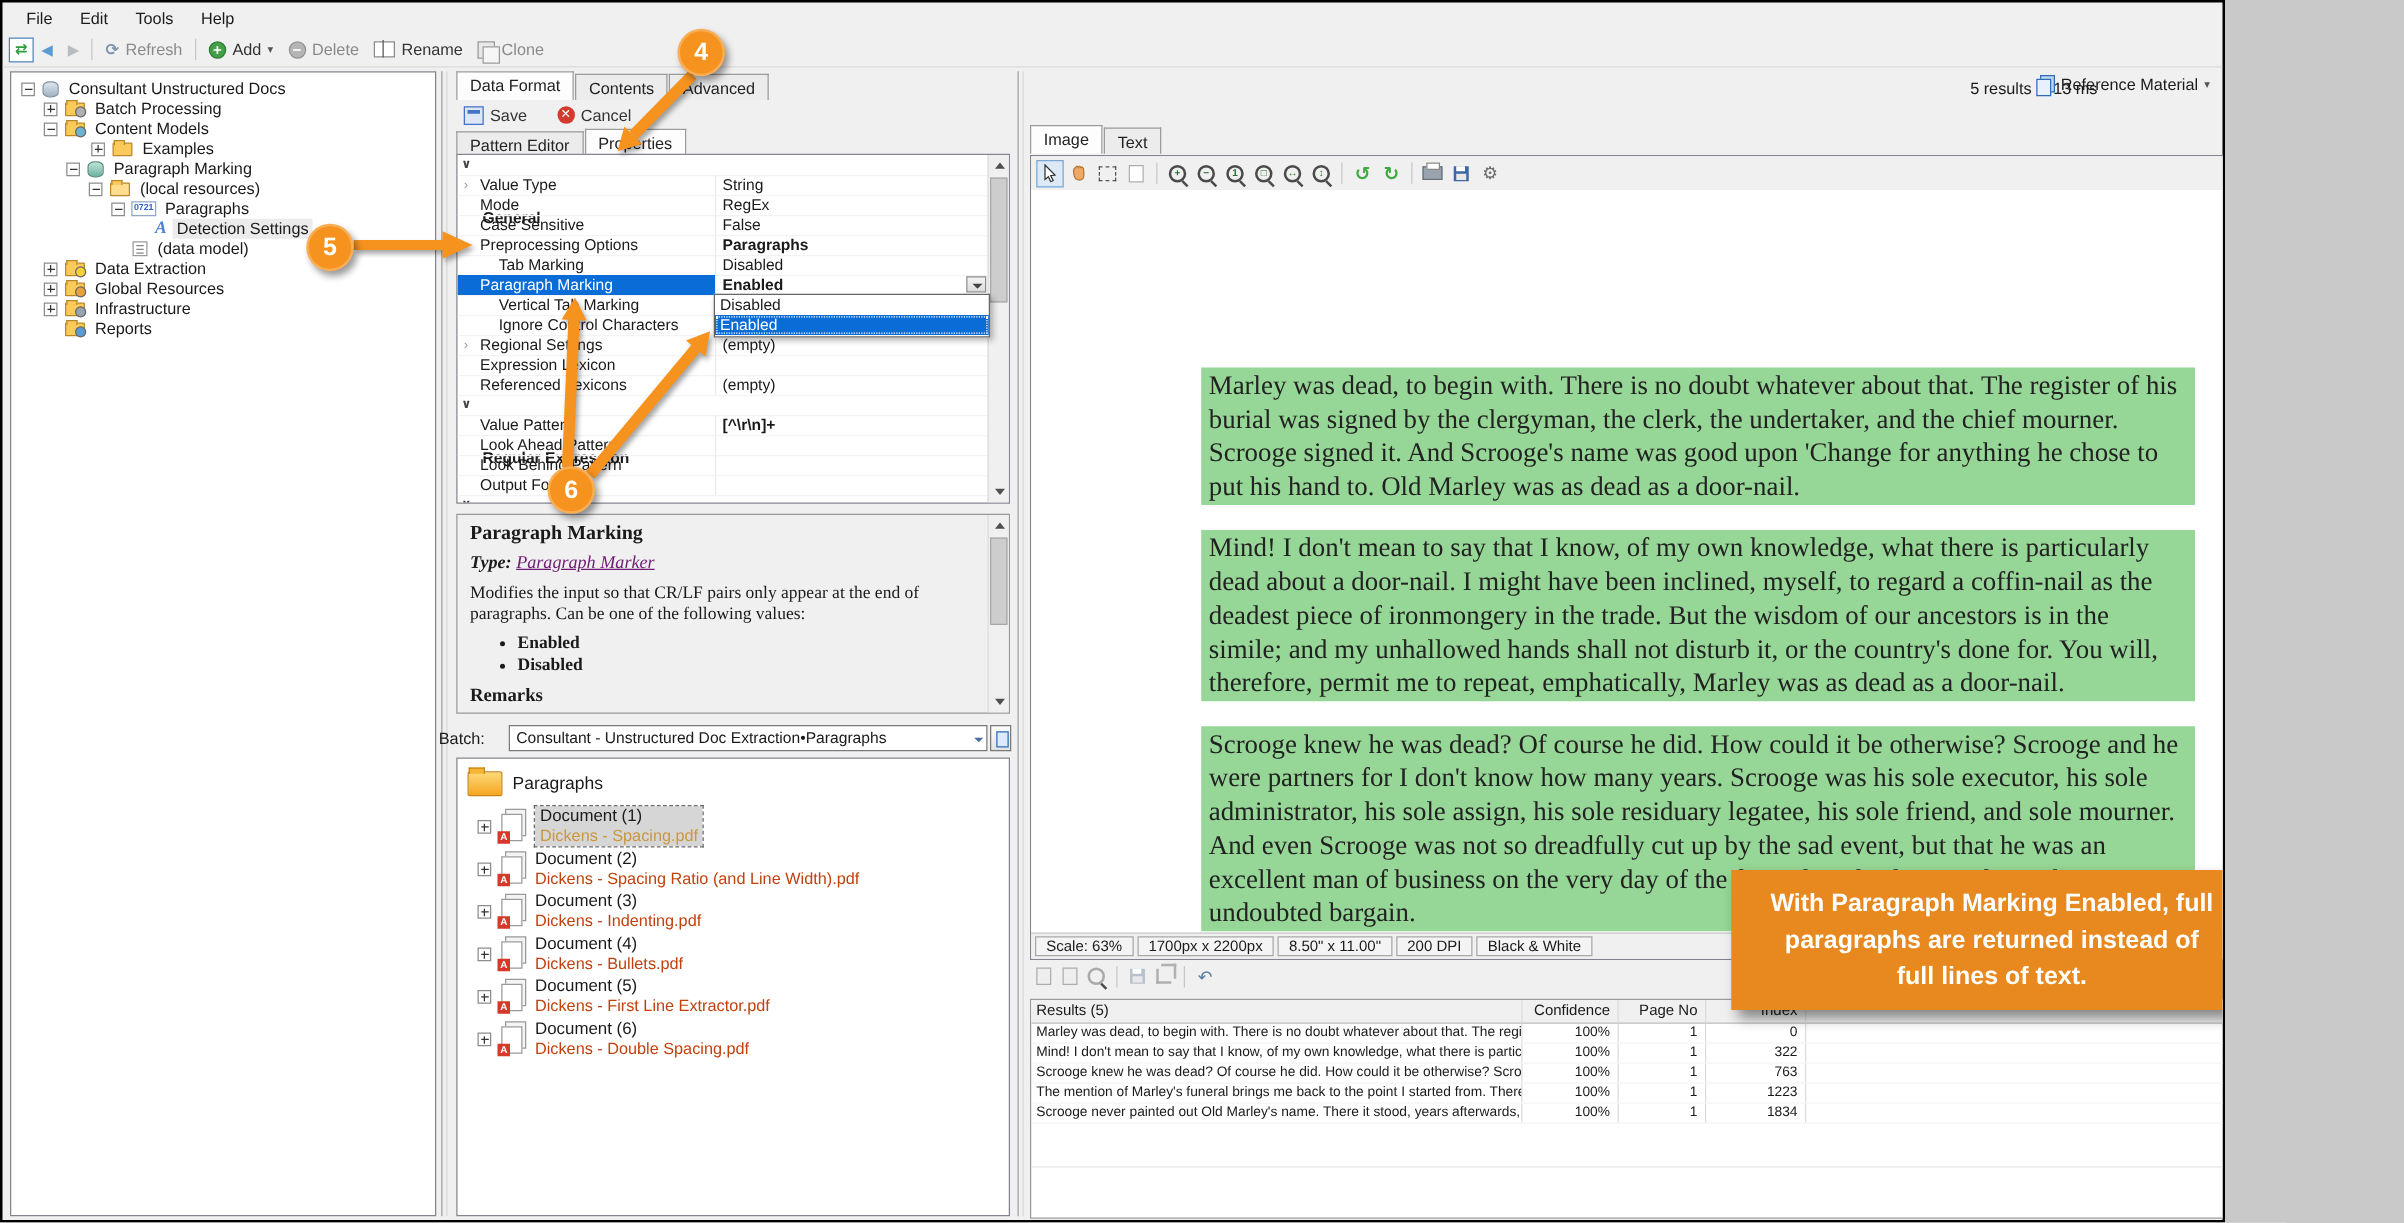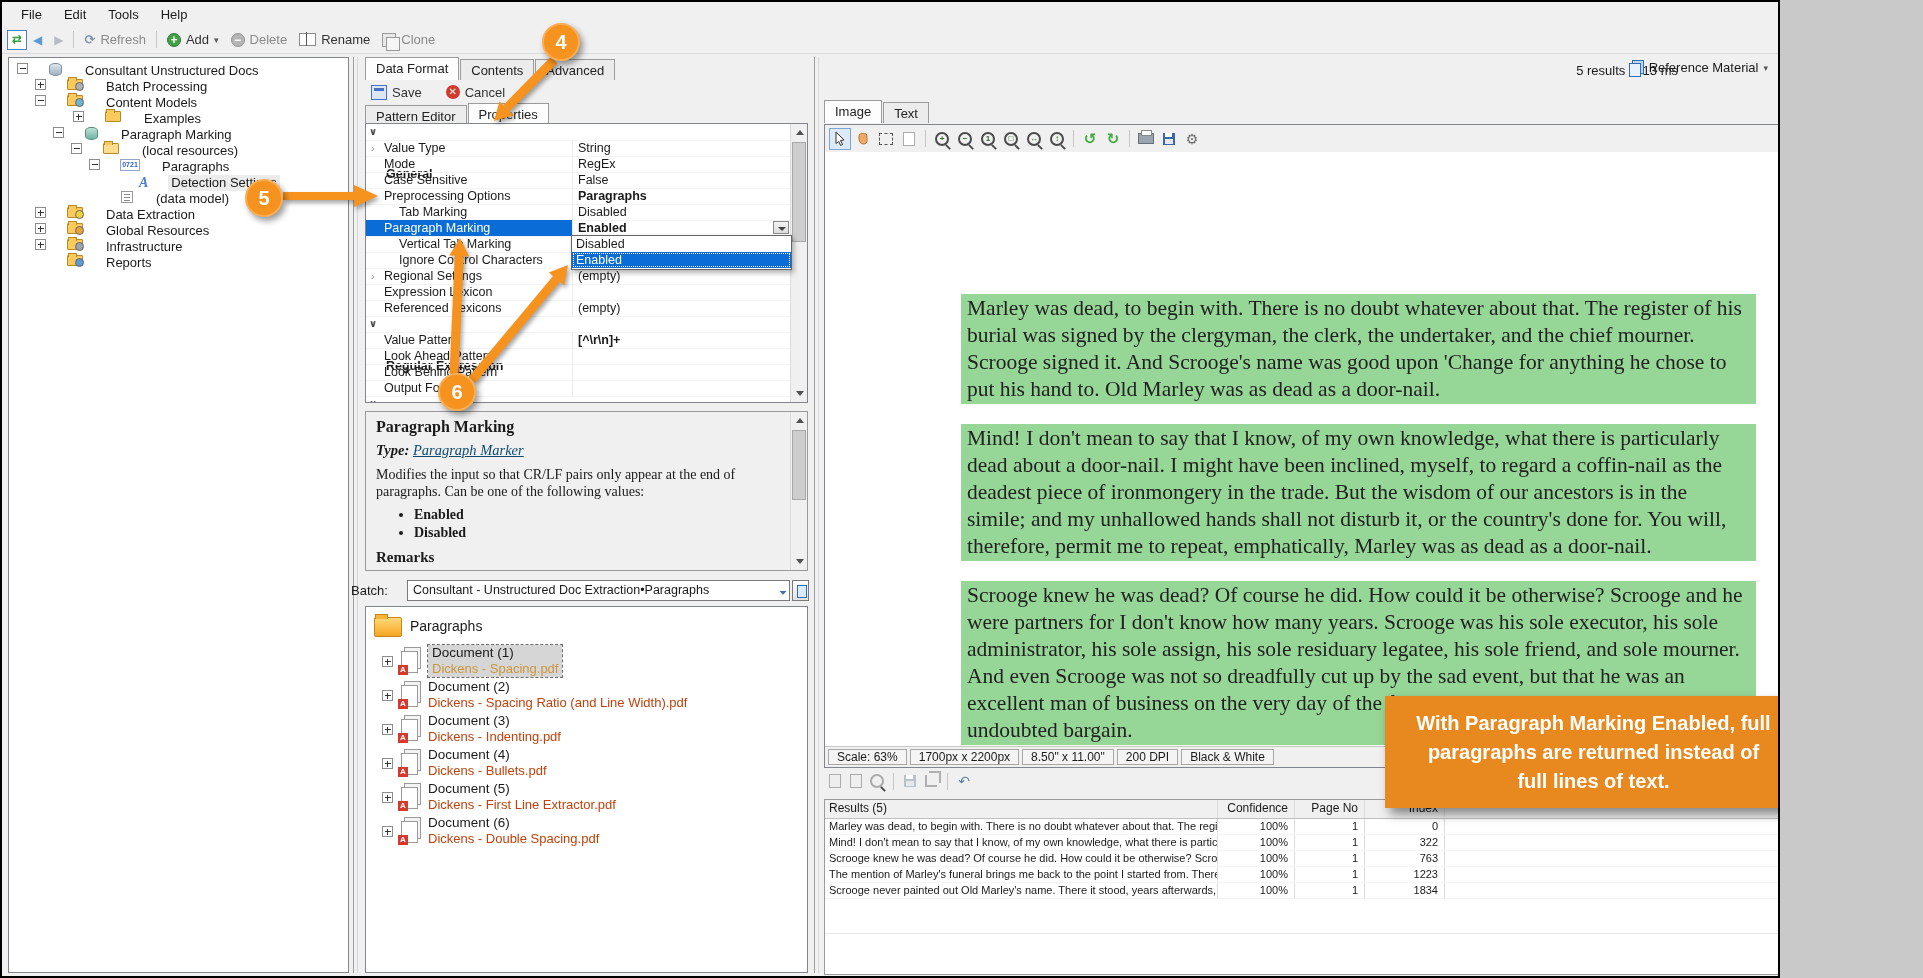--- a/index.html
+++ b/index.html
@@ -18,21 +18,21 @@
   .circ-ic{width:14px;height:14px;border-radius:50%;color:#fff;font-size:12px;line-height:13px;text-align:center;font-weight:bold;}
   .circ-ic.green{background:#43a047;border:1px solid #2d7a31;box-sizing:border-box;}
   .circ-ic.gray{background:#b5b5b5;border:1px solid #939393;box-sizing:border-box;}
   .rename-ic{width:15px;height:11px;border:1px solid #8a8a8a;background:#fff;position:relative;}
   .rename-ic::after{content:"";position:absolute;left:6px;top:-2px;width:1px;height:14px;background:#555;}
   .clone-ic{width:12px;height:12px;border:1px solid #9a9a9a;background:#e8e8e8;position:relative;}
   .clone-ic::after{content:"";position:absolute;left:3px;top:3px;width:12px;height:12px;border:1px solid #9a9a9a;background:#f6f6f6;}
   .caret{font-size:9px;color:#555;}
   
   .treepanel{position:absolute;left:6px;top:55px;width:341px;height:916px;background:#fff;border:1px solid #82858c;overflow:hidden;padding-top:5px;box-sizing:border-box;}
-  .trow{height:16px;line-height:16px;white-space:nowrap;display:flex;align-items:flex-start;gap:15px;}
+  .trow{height:16px;line-height:16px;white-space:nowrap;display:flex;align-items:center;}
   .exp{display:inline-block;width:11px;height:11px;border:1px solid #8d8d8d;background:#fff;position:relative;margin-right:4px;flex:none;box-sizing:border-box;}
   .exp::before{content:"";position:absolute;left:1.5px;top:4px;width:6px;height:1.4px;background:#333;}
   .exp.plus::after{content:"";position:absolute;left:3.8px;top:1.7px;width:1.4px;height:6px;background:#333;}
   .exp.hidden{visibility:hidden;}
   .fold{width:16px;height:11px;background:#fcca5a;border:1px solid #b8882a;border-radius:1px;position:relative;margin:0 5px 0 2px;flex:none;box-sizing:border-box;}
   .fold::before{content:"";position:absolute;left:0;top:-3px;width:7px;height:3px;background:#fcca5a;border:1px solid #b8882a;border-bottom:none;}
   .fold.open{background:#fede8e;}
   .fold .badge{position:absolute;right:-2px;bottom:-2px;width:7px;height:7px;border-radius:50%;border:1px solid #666;}
   .db-ic{width:13px;height:13px;background:linear-gradient(#dfe7ee,#9fb2c2);border:1px solid #7b8d9d;border-radius:45%/30%;margin:0 5px 0 2px;flex:none;box-sizing:border-box;}
   .model-ic{width:13px;height:13px;background:linear-gradient(#bfe3d9,#6fb3a0);border:1px solid #578a7c;border-radius:45%/30%;margin:0 5px 0 2px;flex:none;box-sizing:border-box;}
@@ -79,21 +79,21 @@
   .vs .up::after{content:"";position:absolute;left:4.5px;top:6px;border-left:4px solid transparent;border-right:4px solid transparent;border-bottom:5px solid #505050;}
   .vs .dn::after{content:"";position:absolute;left:4.5px;top:6px;border-left:4px solid transparent;border-right:4px solid transparent;border-top:5px solid #505050;}
   .vs .thumb{position:absolute;left:1px;width:14px;background:#cdcdcd;border:1px solid #a8a8a8;box-sizing:border-box;}
   
   .helpbox{position:absolute;left:363px;top:409px;width:443px;height:160px;background:#f0f0f0;border:1px solid #999;
     font-family:"Liberation Serif","DejaVu Serif",serif;box-sizing:border-box;overflow:hidden;}
   .help-inner{position:absolute;left:0;top:0;right:17px;bottom:0;padding:6px 10px;}
   .help-title{font-size:16px;font-weight:bold;margin-bottom:6px;}
   .help-type{font-size:14.5px;margin-bottom:7px;}
   .help-type .tl{font-weight:bold;font-style:italic;}
-  .help-link{color:#0c4a6e;font-style:italic;text-decoration:underline;}
+  .help-link{color:#701a75;font-style:italic;text-decoration:underline;}
   .help-body{font-size:14px;line-height:17px;margin-bottom:7px;}
   .help-bullets{margin:0 0 8px 38px;padding:0;font-size:14px;font-weight:bold;}
   .help-bullets li{margin:0 0 2px 0;}
   .help-remarks{font-size:15px;font-weight:bold;}
   
   .batch-label{position:absolute;left:349px;top:581px;font-size:13px;}
   .batch-combo{position:absolute;left:405px;top:578px;width:383px;height:21px;background:#fff;border:1px solid #7a7a7a;
     line-height:19px;padding:0 22px 0 5px;font-size:12.5px;box-sizing:border-box;white-space:nowrap;overflow:hidden;}
   .batch-combo .cicons{position:absolute;right:2px;top:2px;font-size:10px;color:#4a6fa5;}
   .batch-btn{position:absolute;left:790px;top:578px;width:17px;height:21px;border:1px solid #7a7a7a;background:linear-gradient(#fdfdfd,#e2e2e2);box-sizing:border-box;}

